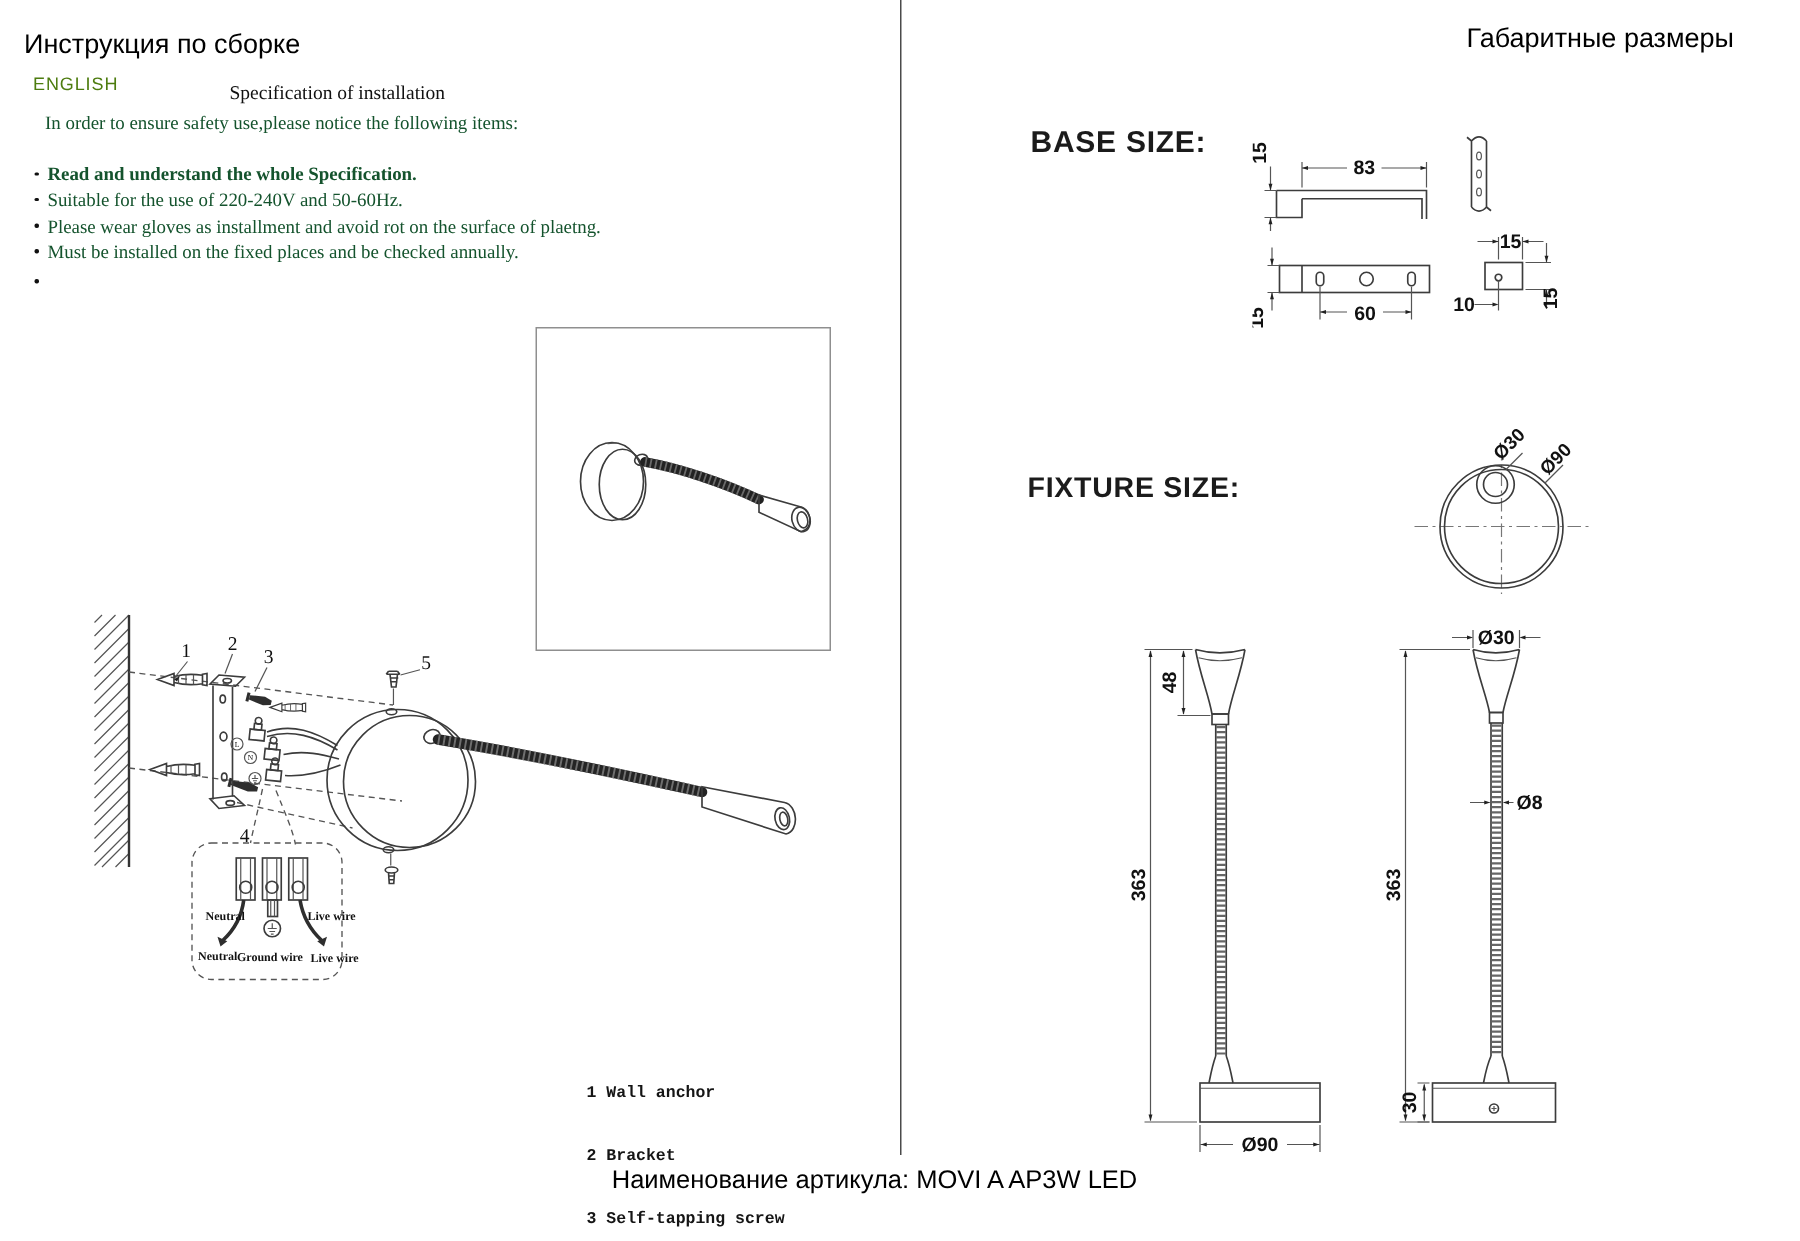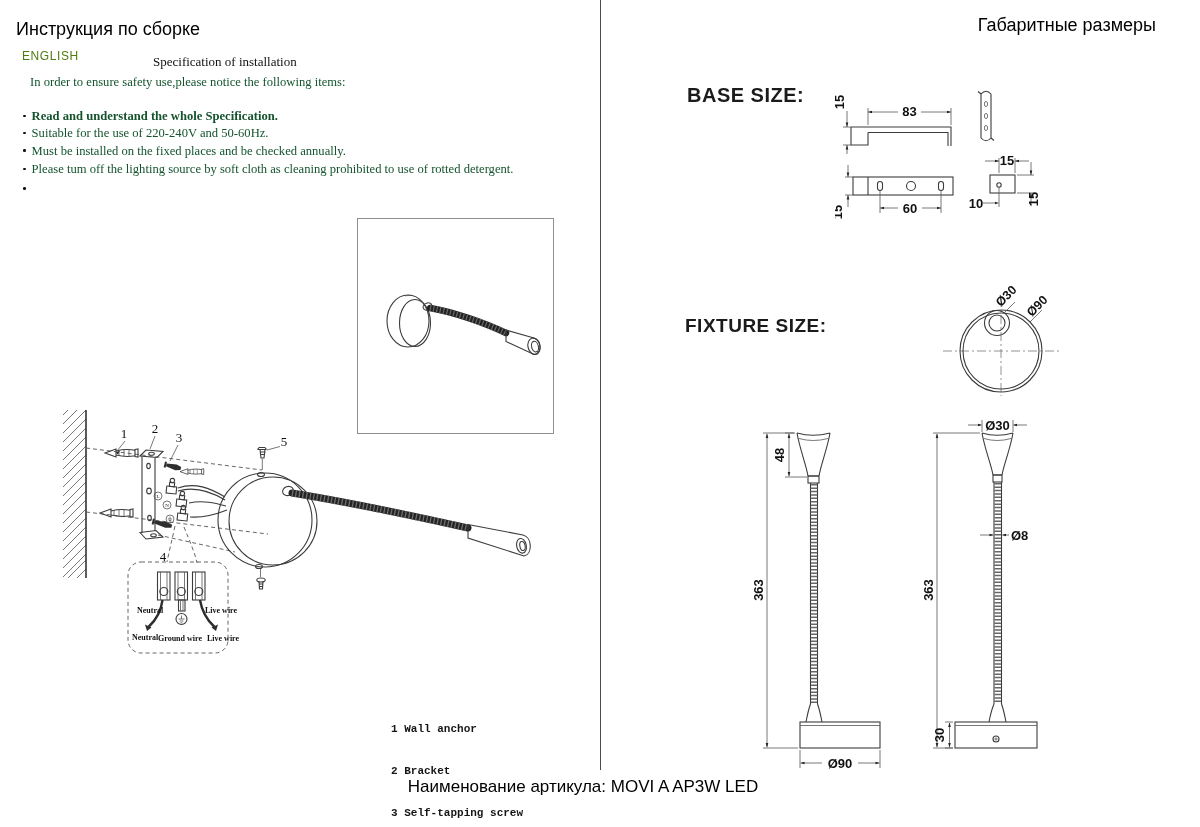--- a/index.html
+++ b/index.html
@@ -41,22 +41,22 @@
   <div class="abs title-ru" style="right:20px;top:15px;">Габаритные размеры</div>
   <div class="abs divider" style="left:600px;top:0;height:770px;"></div>
 
   <div class="abs english" style="left:22px;top:49px;">ENGLISH</div>
   <div class="abs serif subtitle" style="left:153px;top:54px;">Specification of installation</div>
 
   <div class="abs instructions" style="left:22px;top:74px;">
     <div class="intro">In order to ensure safety use,please notice the following items:</div>
     <div class="li" style="margin-top:17px;font-weight:bold;"><span class="dot"></span><span>Read and understand the whole Specification.</span></div>
     <div class="li"><span class="dot"></span><span>Suitable for the use of 220-240V and 50-60Hz.</span></div>
+    <div class="li"><span class="dot"></span><span>Please wear gloves as installment and avoid rot on the surface of plaetng.</span></div>
     <div class="li"><span class="dot"></span><span>Must be installed on the fixed places and be checked annually.</span></div>
-    <div class="li" style="margin-top:1.5px;"><span class="dot"></span><span>Please tum off the lighting source by soft cloth as cleaning prohibited to use of rotted detergent.</span></div>
     <div class="li" style="margin-top:2.5px;"><span class="dot"></span></div>
   </div>
 
   <div class="abs inset-box" style="left:357px;top:218px;width:195px;height:214px;">
     <svg width="195" height="214" viewBox="0 0 195 214">
       <ellipse class="ln" cx="50" cy="102" rx="21" ry="26"></ellipse>
       <ellipse class="ln" cx="57" cy="104" rx="15.5" ry="23.5"></ellipse>
       <path class="thin" d="M47,76.8 L53,76.3"></path>
       <ellipse class="ln" cx="69.5" cy="87.5" rx="4.5" ry="3.5" transform="rotate(-20 69.5 87.5)"></ellipse>
       <path d="M72,89 C95,93 125,103 148,114" stroke="#222" stroke-width="6.5" fill="none" stroke-linecap="round"></path>

